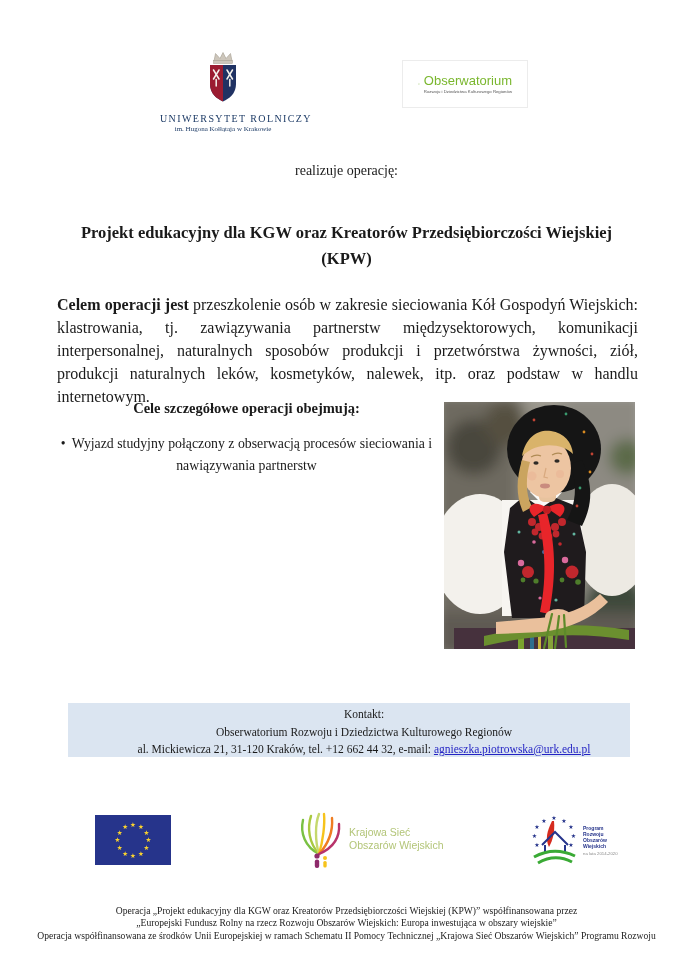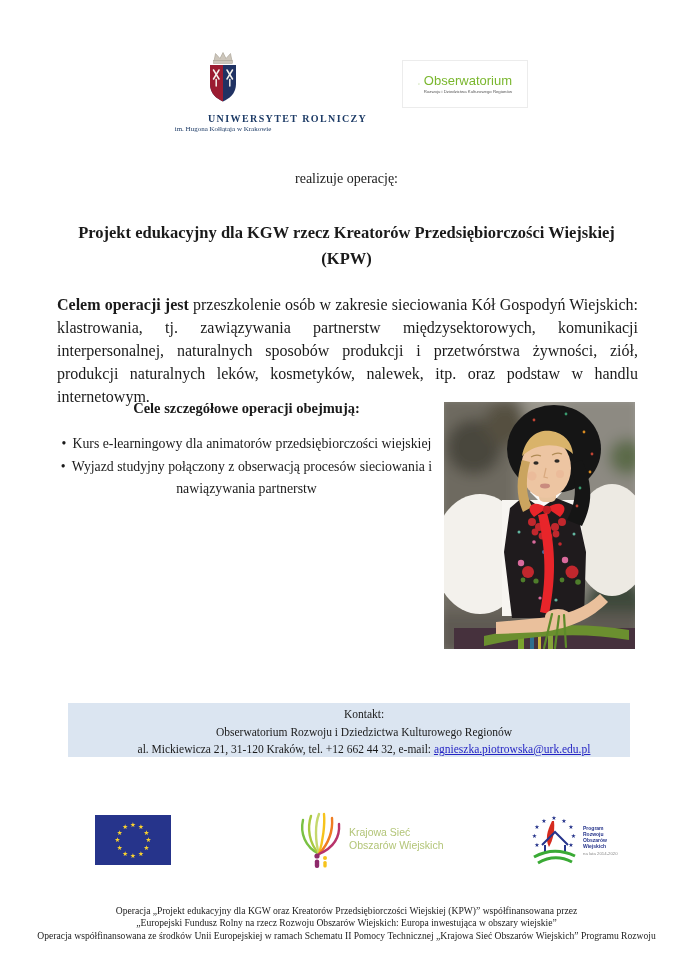--- a/index.html
+++ b/index.html
@@ -2,32 +2,32 @@
 <html><head>
 <meta charset="utf-8">
 <style>
   html,body{margin:0;padding:0;background:#fff;}
   .page{
     position:relative;width:693px;height:980px;background:#ffffff;
     font-family:"Liberation Serif", serif;color:#1a1a1a;overflow:hidden;
   }
   
   .univ-logo{position:absolute;left:160px;top:50px;width:126px;text-align:center;}
-  .univ-name{font-size:10px;letter-spacing:1.4px;color:#1d3b66;font-weight:bold;margin-top:3px;white-space:nowrap;margin-left:48px;}
+  .univ-name{font-size:10px;letter-spacing:1.4px;color:#1d3b66;font-weight:normal;margin-top:3px;white-space:nowrap;}
   .univ-sub{font-size:7px;color:#1d3b66;margin-top:1px;white-space:nowrap;}
   .obs-logo{
     position:absolute;left:402px;top:60px;width:126px;height:48px;background:#fff;
     border:1px solid #ececec;display:flex;align-items:center;padding:2px 15px;box-sizing:border-box;
     font-family:"Liberation Sans", sans-serif;
   }
   .obs-text{margin-left:4px;}
   .obs-name{color:#7ab72e;font-size:13px;line-height:13px;}
   .obs-sub{color:#555;font-size:4.3px;margin-top:2px;white-space:nowrap;}
   
-  .intro{position:absolute;left:0;right:0;top:171px;text-align:center;font-size:14px;}
+  .intro{position:absolute;left:0;right:0;top:163px;text-align:center;font-size:14px;}
   .doc-title{position:absolute;left:40px;right:40px;top:220px;text-align:center;font-weight:bold;font-size:16.5px;line-height:26px;}
   
   .goal{position:absolute;left:57px;top:293px;width:581px;text-align:justify;font-size:16px;line-height:23px;}
   
   .objectives{position:absolute;left:60px;top:400px;width:373px;text-align:center;}
   .obj-heading{font-weight:bold;font-size:14.5px;margin:0 0 16px 0;}
   .obj-list{list-style:none;margin:0;padding:0;font-size:13.8px;line-height:22px;}
   .obj-list li{margin:0 0 1px 0;}
   .bullet{margin-right:6px;}
   
@@ -83,30 +83,29 @@
     </svg>
     <div class="obs-text">
       <div class="obs-name">Obserwatorium</div>
       <div class="obs-sub">Rozwoju i Dziedzictwa Kulturowego Regionów</div>
     </div>
   </div>
 
   <div class="intro">realizuje operację:</div>
 
   <div class="doc-title">
-    <div>Projekt edukacyjny dla KGW rzecz Kreatorów Przedsiębiorczości Wiejskiej</div>
+    <div>Projekt edukacyjny dla KGW oraz Kreatorów Przedsiębiorczości Wiejskiej</div>
     <div>(KPW)</div>
   </div>
 
   <div class="goal"><b>Celem operacji jest</b><span> przeszkolenie osób w zakresie sieciowania Kół Gospodyń Wiejskich: klastrowania, tj. zawiązywania partnerstw międzysektorowych, komunikacji interpersonalnej, naturalnych sposobów produkcji i przetwórstwa żywności, ziół, produkcji naturalnych leków, kosmetyków, nalewek, itp. oraz podstaw w handlu internetowym.</span></div>
 
   <div class="objectives">
     <p class="obj-heading">Cele szczegółowe operacji obejmują:</p>
     <ul class="obj-list">
-      <li><span class="bullet">•</span><span>Kurs e-learningowy dla animatorów przedsiębiorczości wiejskiej</span></li>
       <li><span class="bullet">•</span><span>Wyjazd studyjny połączony z obserwacją procesów sieciowania i nawiązywania partnerstw</span></li>
     </ul>
   </div>
 
   <div class="photo">
     <svg width="191" height="247" viewBox="0 0 191 247">
       <defs>
         <filter id="pb" x="-20%" y="-20%" width="140%" height="140%">
             <feGaussianBlur stdDeviation="7"></feGaussianBlur>
           </filter>

